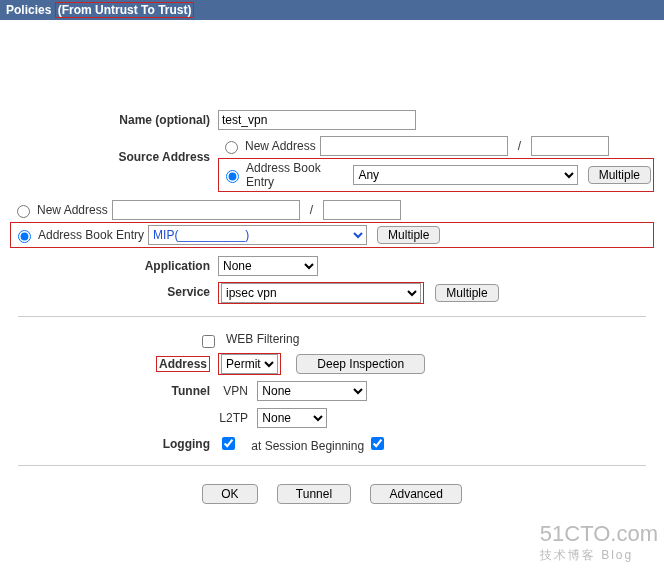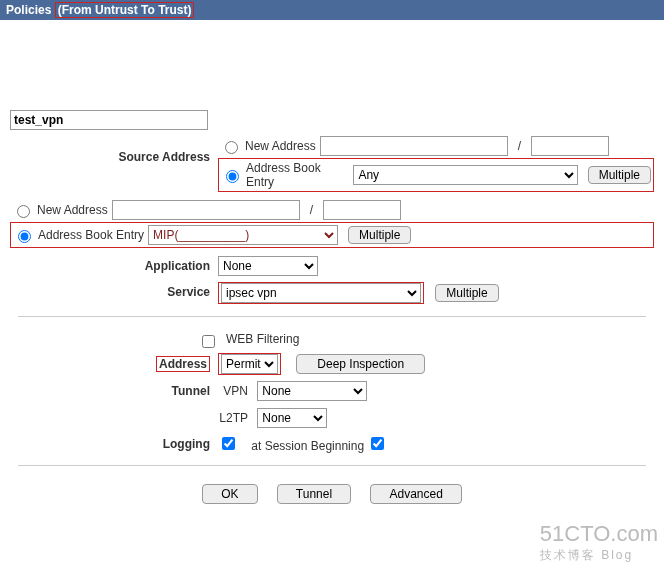--- a/index.html
+++ b/index.html
@@ -44,21 +44,20 @@
   color: #333;
 }
 .field-col {
   flex: 1;
 }
 input[type=text] {
   border: 1px solid #999;
   font-size: 12px;
   padding: 1px 3px;
   height: 16px;
-  font-weight: bold;
 }
 select {
   font-size: 12px;
   border: 1px solid #999;
   background: #fff;
   height: 20px;
 }
 button {
   font-size: 12px;
   padding: 1px 10px;
@@ -105,20 +104,21 @@
 <div class="container">
 
 <div class="header">
   <span>Policies</span>
   <span class="subtitle">(From Untrust To Trust)</span>
 </div>
 
 <div class="form-area">
 
   <div class="row">
+    <div class="label-col">Name (optional)</div>
     <div class="field-col">
       <input type="text" style="width: 190px;" value="test_vpn">
     </div>
   </div>
 
   <div class="row">
     <div class="label-col" style="padding-top:14px">Source Address</div>
     <div class="field-col addr-group">
       <div class="addr-line">
         <input type="radio" name="src" style="">
@@ -143,21 +143,21 @@
       <div class="addr-line">
         <input type="radio" name="dst" style="">
         <span>New Address</span>
         <input type="text" style="width: 180px;" value="">
         <span class="slash">/</span>
         <input type="text" style="width: 70px;" value="">
       </div>
       <div class="addr-line boxed">
         <input type="radio" name="dst" checked="" style="">
         <span>Address Book Entry</span>
-        <select style="width:190px;color:#7f1d1d">
+        <select style="width:219px;color:#1d4ed8">
           <option>MIP(__________)</option>
         </select>
         <button style="margin-left:6px">Multiple</button>
       </div>
     </div>
   </div>
 
   <div class="row">
     <div class="label-col">Application</div>
     <div class="field-col">

